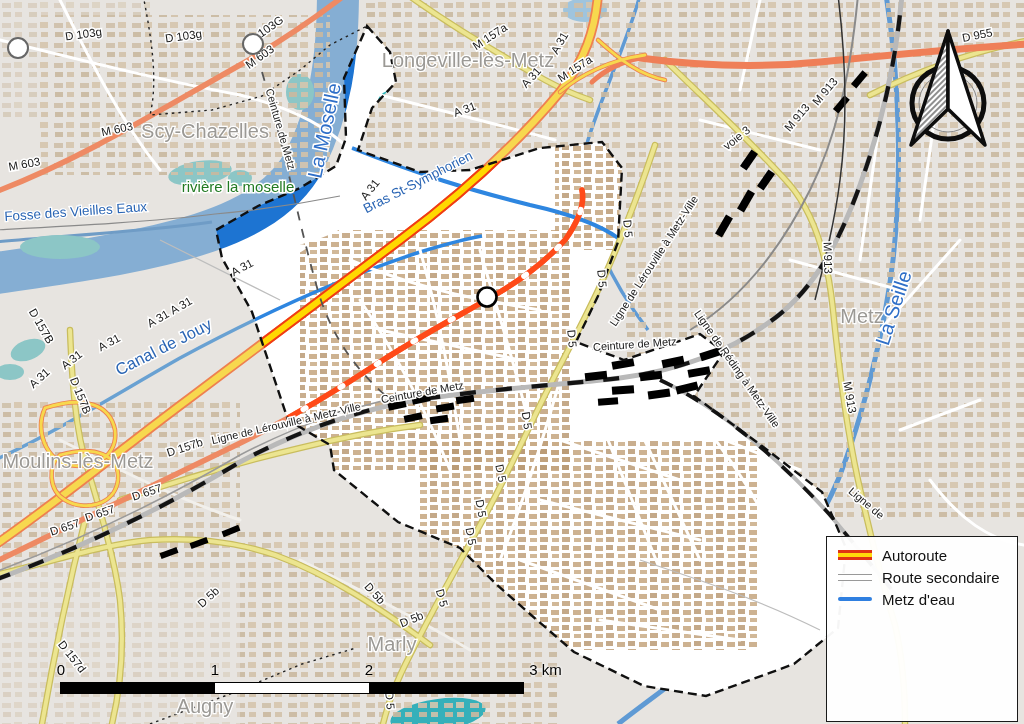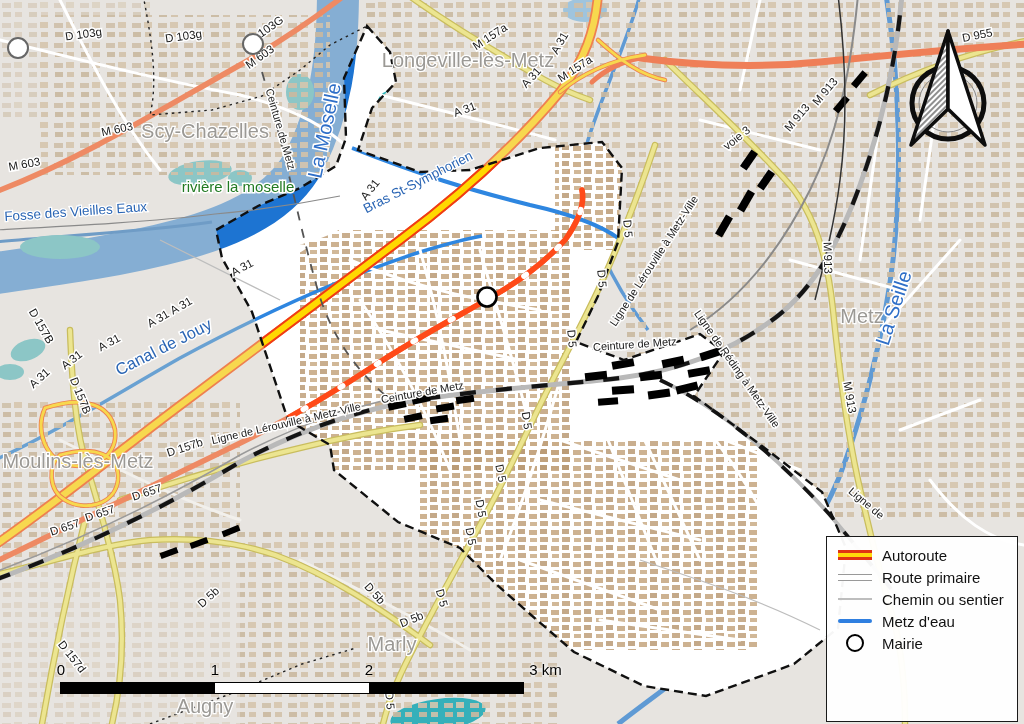--- a/index.html
+++ b/index.html
@@ -340,35 +340,23 @@
   <div class="lg-row">
     <span class="lg-sw">
           <span class="sw-autoroute"></span>
         </span>
     <span class="lg-label">Autoroute</span>
   </div>
   <div class="lg-row">
     <span class="lg-sw">
           <span class="sw-tertiaire"></span>
         </span>
-    <span class="lg-label">Route primaire</span>
-  </div>
-  <div class="lg-row">
-    <span class="lg-sw">
-          <span class="sw-chemin"></span>
-        </span>
-    <span class="lg-label">Chemin ou sentier</span>
+    <span class="lg-label">Route secondaire</span>
   </div>
   <div class="lg-row">
     <span class="lg-sw">
           <span class="sw-cours"></span>
         </span>
     <span class="lg-label">Metz d'eau</span>
   </div>
-  <div class="lg-row">
-    <span class="lg-sw">
-          <span class="sw-mairie"></span>
-        </span>
-    <span class="lg-label">Mairie</span>
-  </div>
 </div>
 
 </div>
 
 </body></html>

